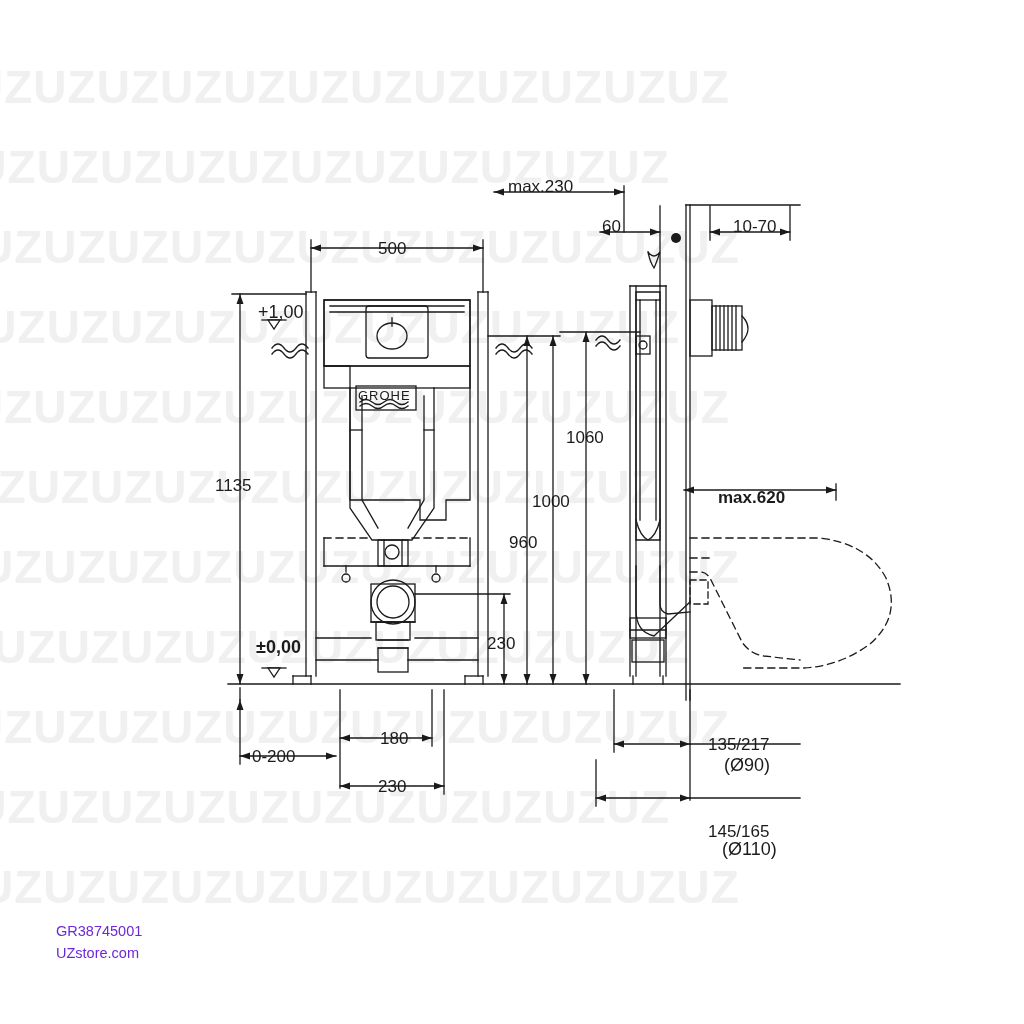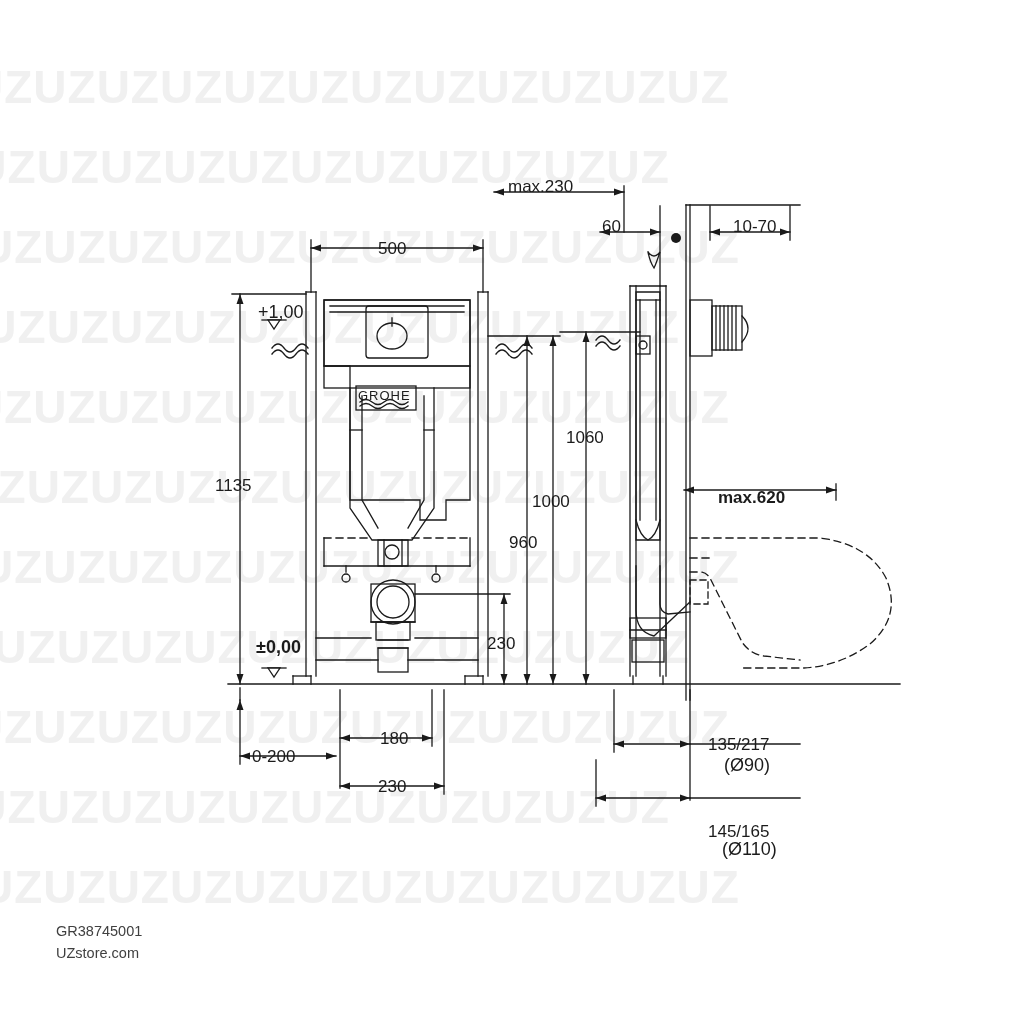--- a/index.html
+++ b/index.html
@@ -6,21 +6,21 @@
   body{width:1024px;height:1024px;position:relative;overflow:hidden;
        font-family:"Liberation Sans", sans-serif;color:#1a1a1a;}
   .stage{position:absolute;inset:0;}
   .wm{position:absolute;inset:0;overflow:hidden;pointer-events:none;}
   .wm-row{position:absolute;white-space:nowrap;color:#f0f0f0;
           font-family:"Liberation Sans", sans-serif;font-weight:700;
           font-size:46px;letter-spacing:1px;}
   svg.draw{position:absolute;left:0;top:0;width:1024px;height:1024px;}
   .lbl{position:absolute;font-size:17px;color:#1b1b1b;white-space:nowrap;}
   .lbl.sm{font-size:18px;}
-  .footer{position:absolute;left:56px;top:920px;font-size:14.5px;color:#404040;line-height:1.55;}
+  .footer{position:absolute;left:56px;top:920px;font-size:14.5px;color:#6d28d9;line-height:1.55;}
   .footer div{white-space:nowrap;}
 </style>
 </head>
 <body>
 
 <div class="stage">
 
   <div class="wm">
     <div class="wm-row" style="left:-30px;top:60px;">UZUZUZUZUZUZUZUZUZUZUZUZ</div>
     <div class="wm-row" style="left:-90px;top:140px;">UZUZUZUZUZUZUZUZUZUZUZUZ</div>

